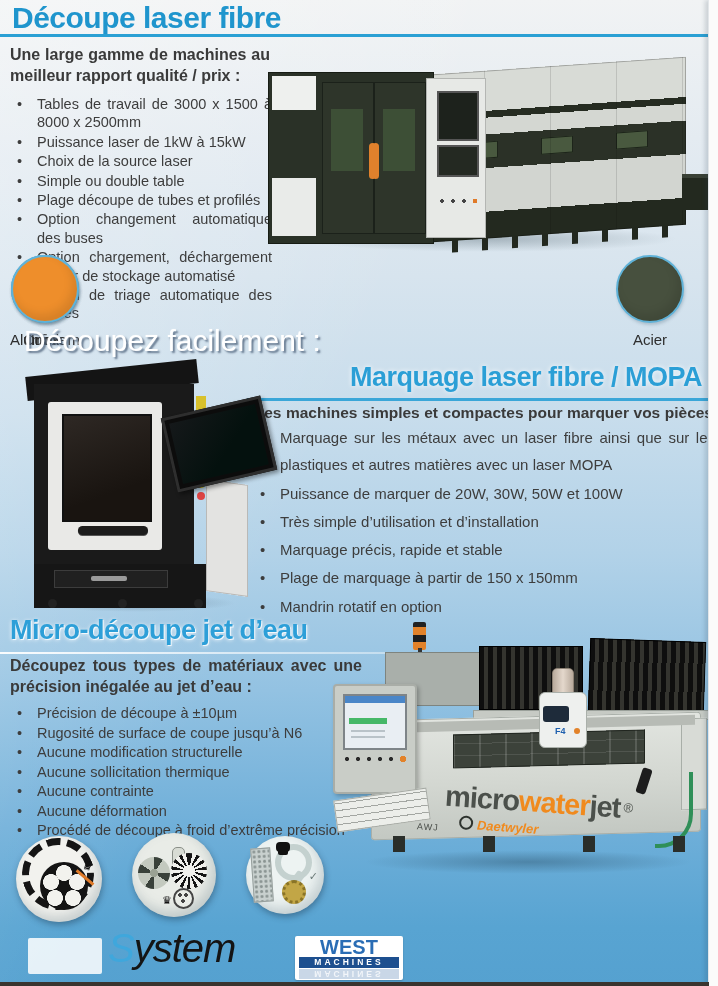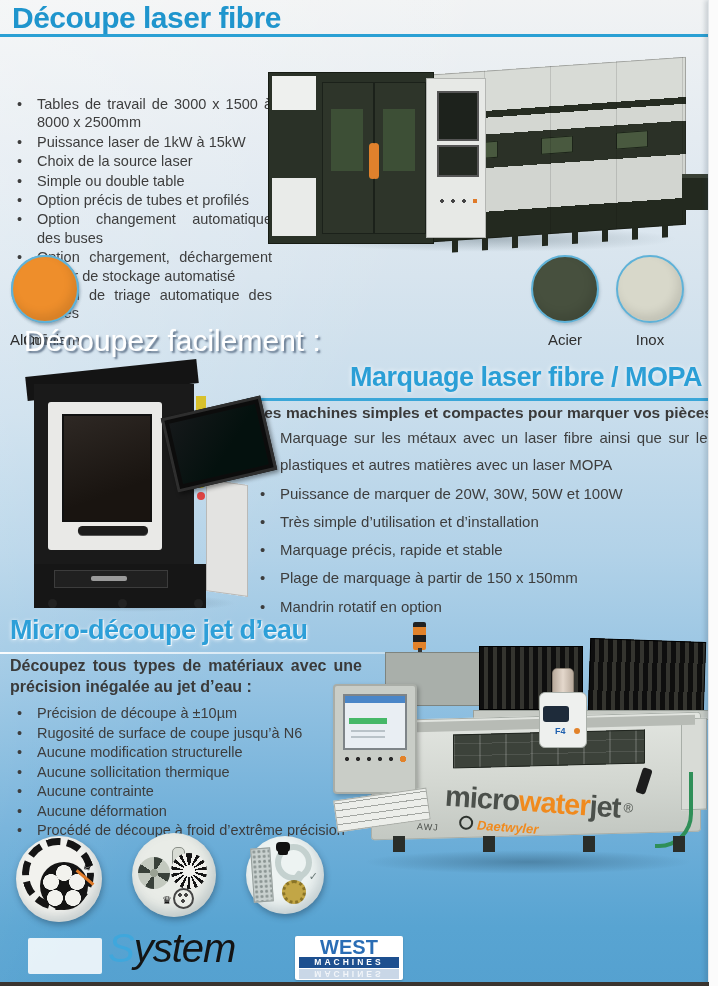--- a/index.html
+++ b/index.html
@@ -212,26 +212,27 @@
   #westlogo .bar{display:block;margin:0 4px;background:#1d4f8f;color:#fff;font-size:8.5px;font-weight:bold;letter-spacing:3px;line-height:11px;}
   #westlogo .refl{display:block;margin:1px 4px 0;background:#9db7d4;color:#e8eef6;font-size:8.5px;font-weight:bold;letter-spacing:3px;line-height:10px;transform:scaleY(-1);opacity:.55;}
 </style>
 </head>
 <body>
 
 <div id="page">
 
   <div class="h-blue" id="title1">Découpe laser fibre</div>
   <div class="rule" id="rule1"></div>
+  <div class="intro" id="intro1">Une large gamme de machines au meilleur rapport qualité / prix :</div>
   <ul class="bullets" id="list1">
       <li>Tables de travail de 3000 x 1500 à 8000 x 2500mm</li>
       <li>Puissance laser de 1kW à 15kW</li>
       <li>Choix de la source laser</li>
       <li>Simple ou double table</li>
-      <li>Option précis de tubes et profilés</li>
+      <li>Plage découpe de tubes et profilés</li>
       <li>Option changement automatique des buses</li>
       <li>Option chargement, déchargement et tour de stockage automatisé</li>
       <li>Option de triage automatique des pièces</li>
     </ul>
 
   <div id="m1">
     <div class="m1-shadow"></div>
     <div class="m1-bed">
       <i></i>
         <i></i>

